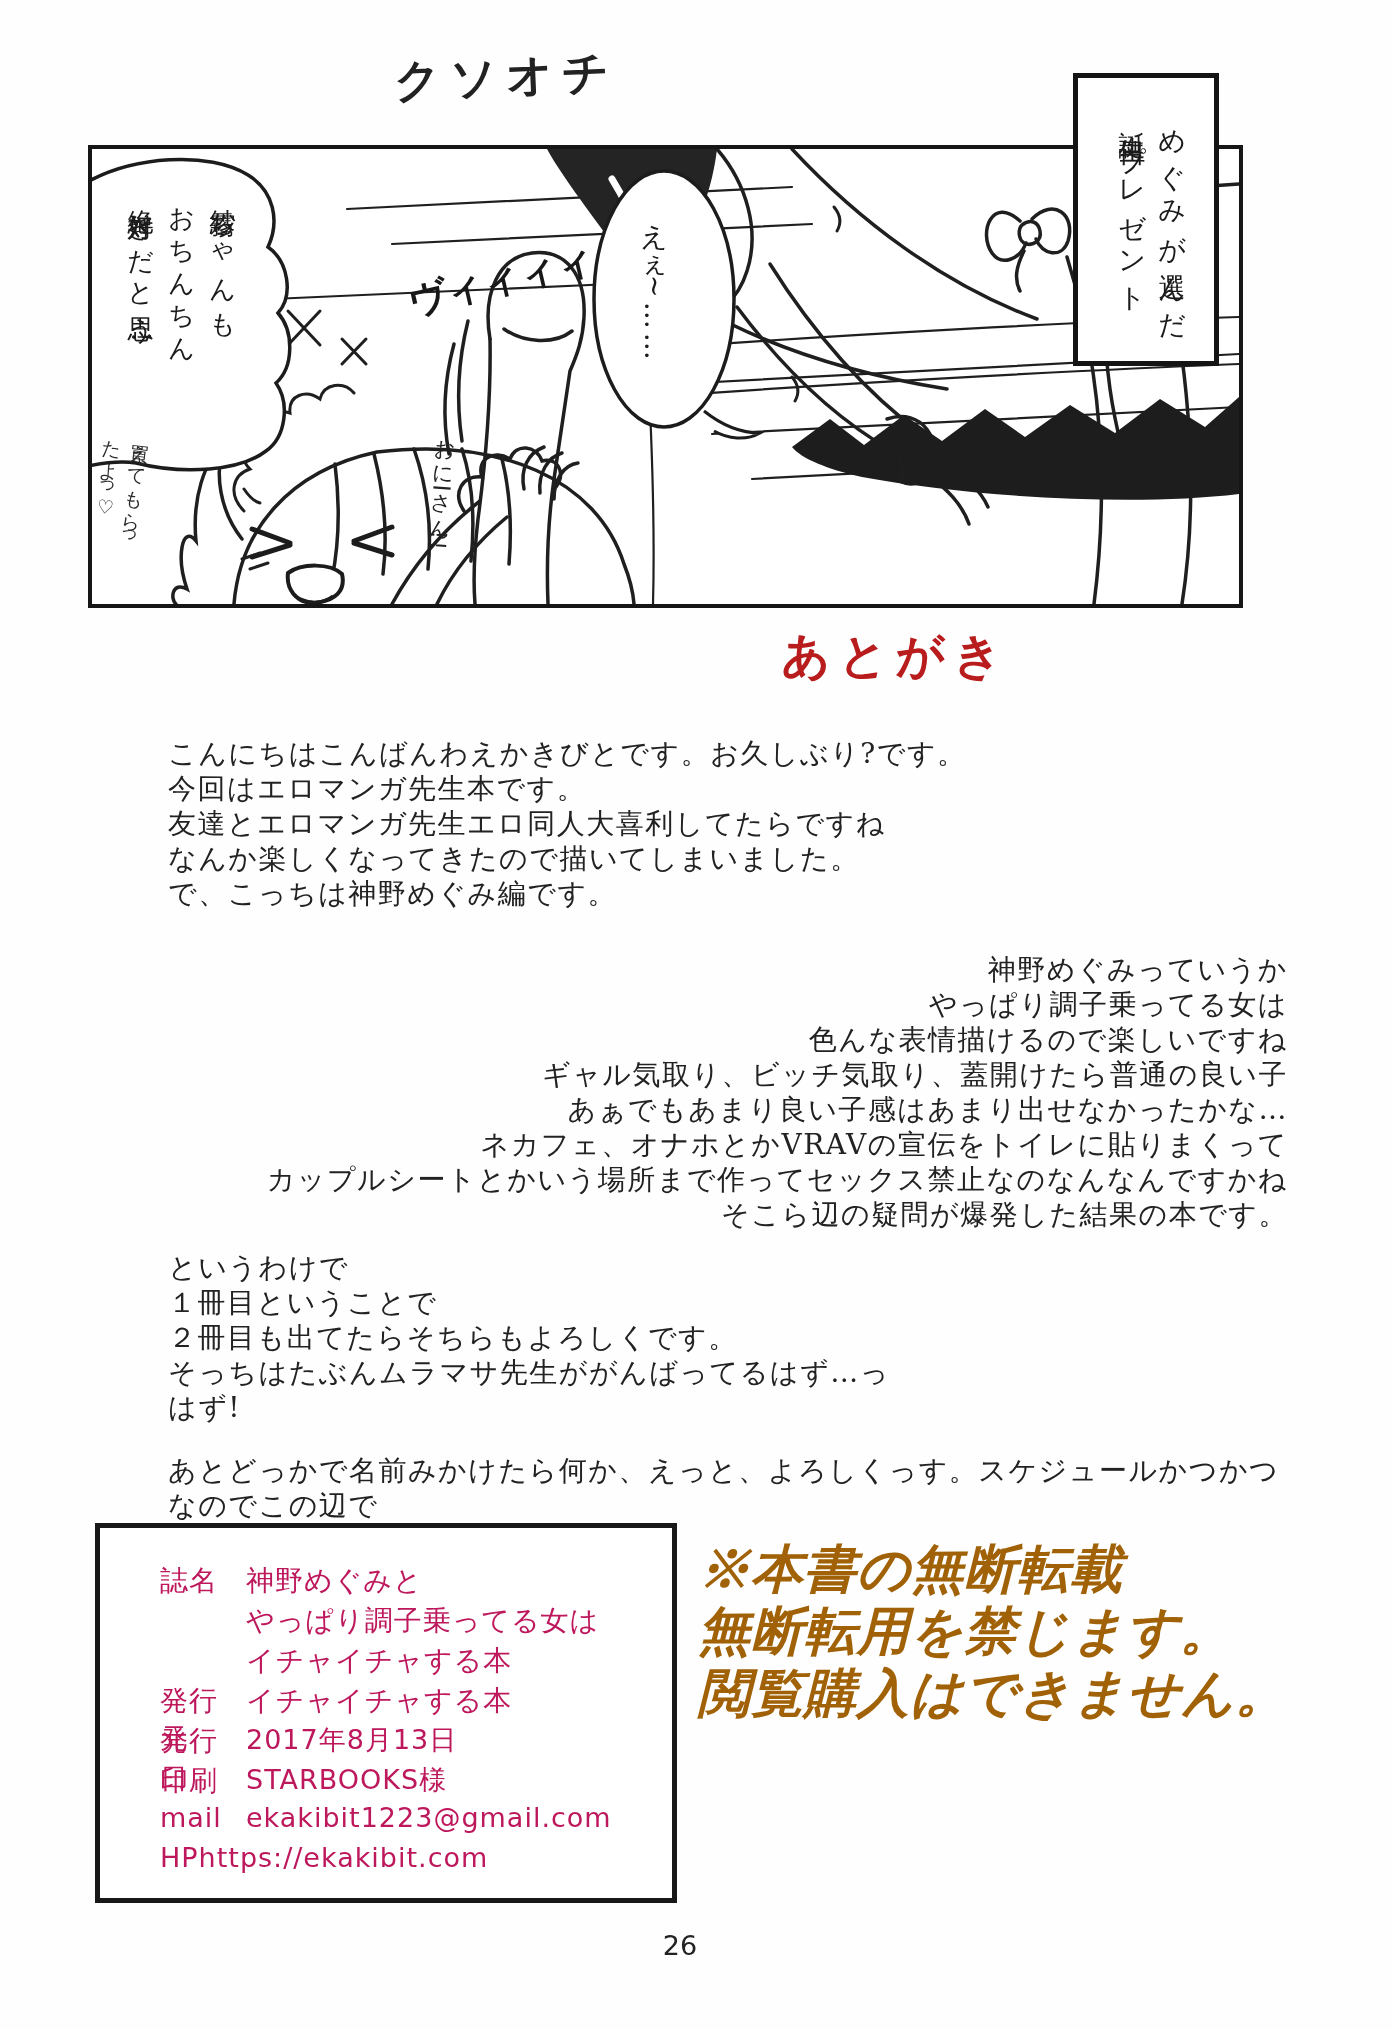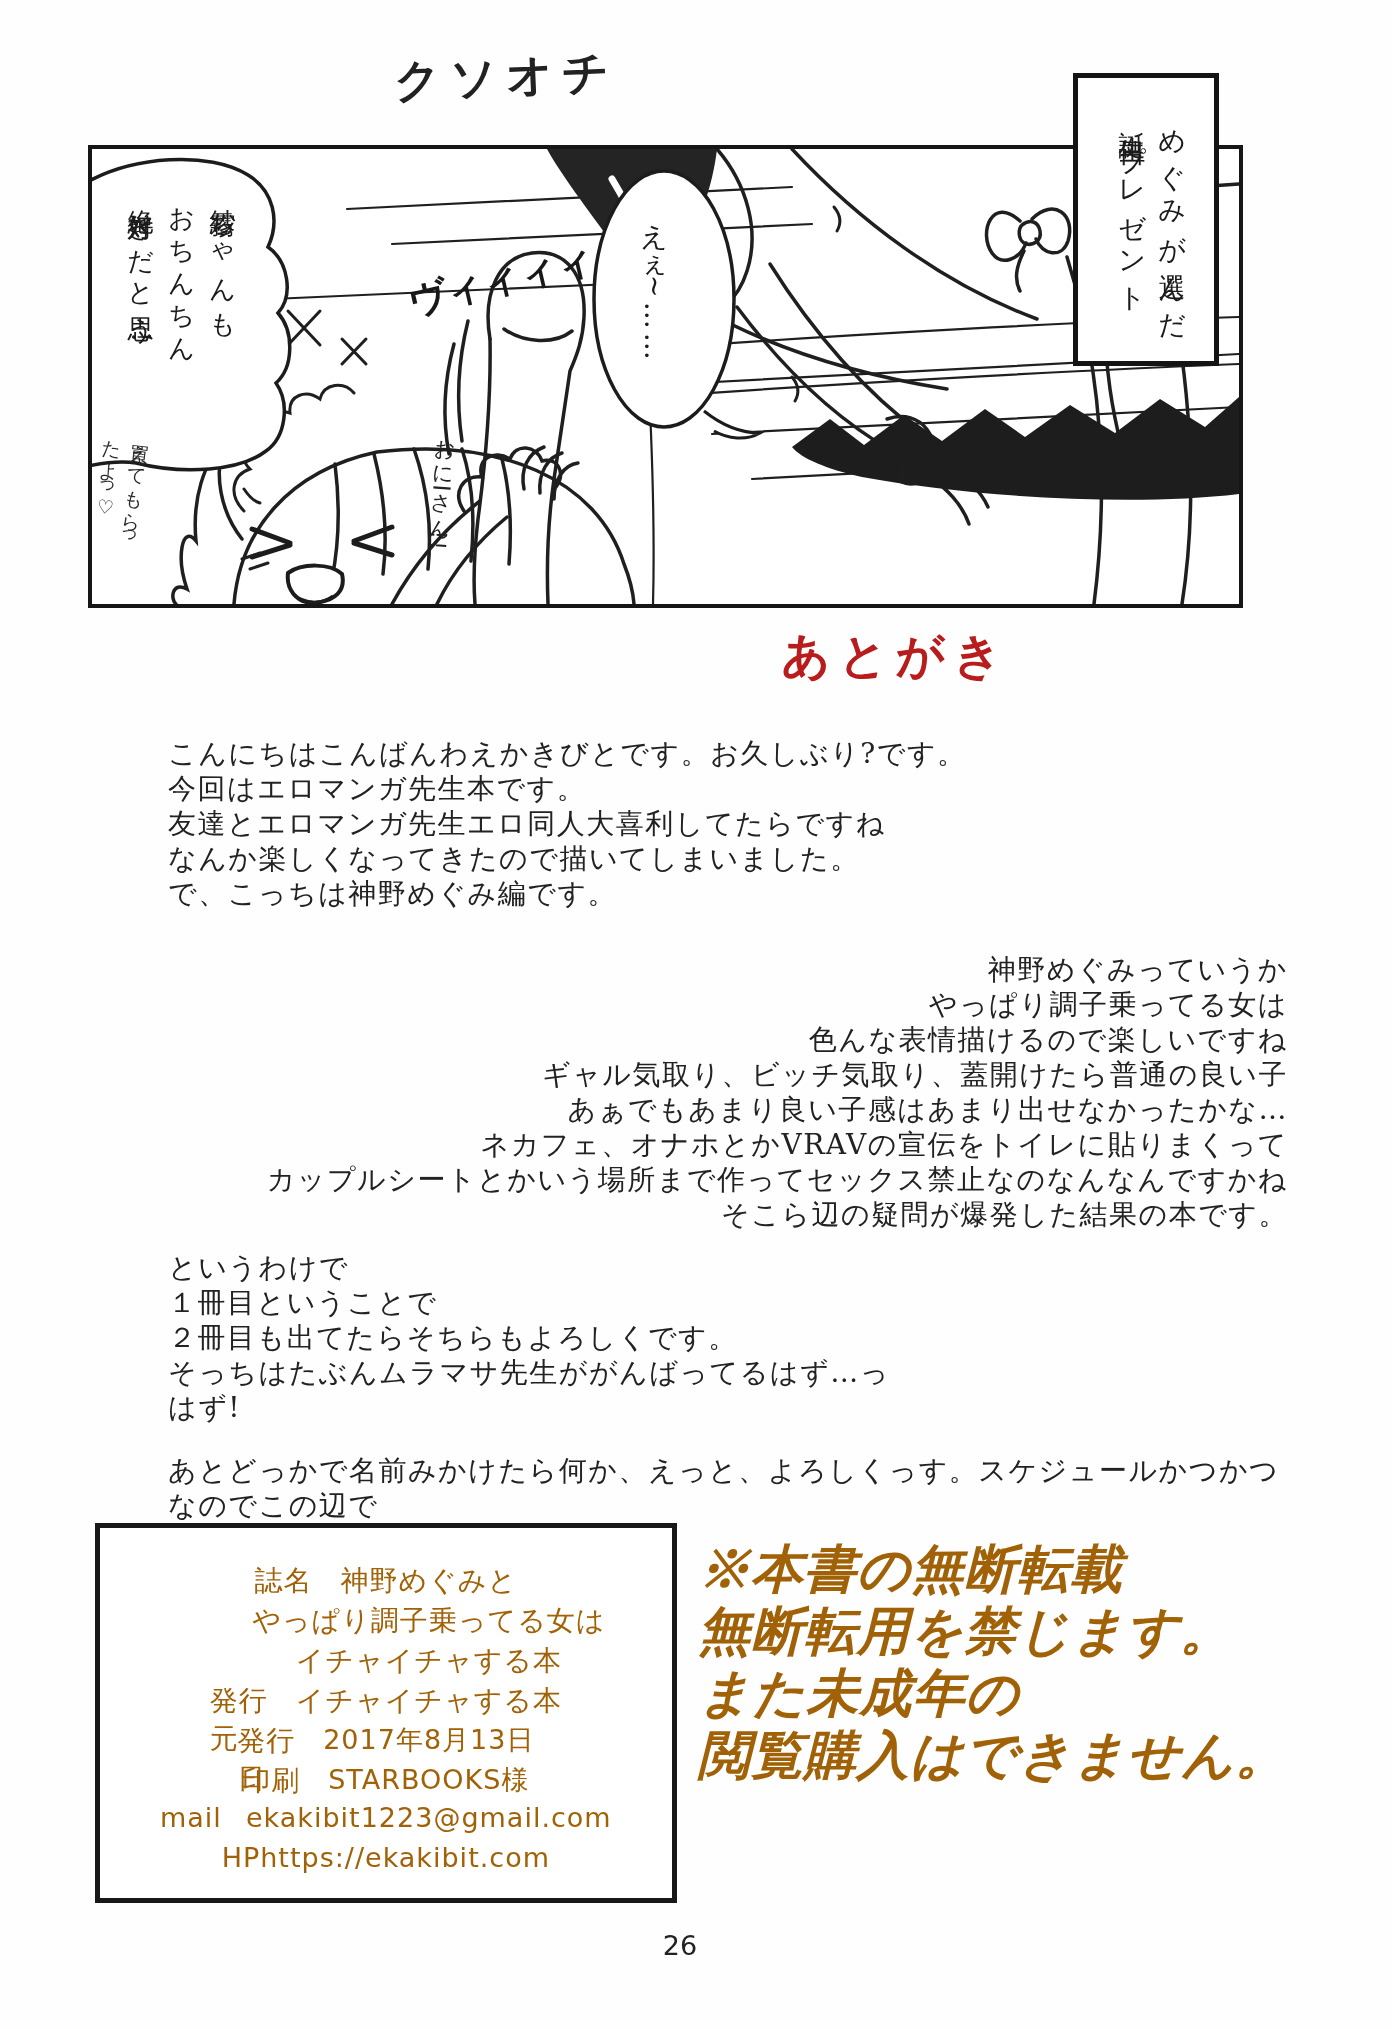--- a/index.html
+++ b/index.html
@@ -39,21 +39,21 @@
          letter-spacing:8px;color:#b91c1c;}
   .bodytext{left:168px;top:736px;width:1120px;font-size:28px;line-height:35px;letter-spacing:1.5px;color:#222;}
   .bodytext p{margin:0;white-space:pre-line;}
   .bodytext p.p1{margin-bottom:41px;}
   .bodytext p.p2{margin-bottom:18px;text-align:right;}
   .bodytext p.p3{margin-bottom:28px;}
 
   
   .colophon{left:95px;top:1523px;width:572px;height:370px;border:5px solid #181818;background:#fff;}
   .c-rows{position:absolute;left:60px;top:34px;}
-  .c-row{display:flex;height:40px;align-items:flex-start;font-size:28px;letter-spacing:1px;color:#a16207;justify-content:center;}
+  .c-row{display:flex;height:40px;align-items:flex-start;font-size:28px;letter-spacing:1px;color:#be185d;}
   .c-label{display:inline-block;width:86px;flex:none;}
   .c-row.free .c-label{width:auto;}
   .lat{font-family:"DejaVu Sans","Liberation Sans",sans-serif;font-size:27px;}
 
   
   .notice{left:698px;top:1538px;font-size:52px;line-height:62px;font-weight:700;letter-spacing:1px;color:#a16207;font-style:italic;}
   .notice div{white-space:nowrap;}
 
   .pagenum{left:630px;top:1930px;width:100px;text-align:center;font-size:27px;color:#222;
            font-family:"DejaVu Sans","Liberation Sans",sans-serif;}
@@ -244,19 +244,18 @@
       <div class="c-row lat free">
         <span class="c-label">HP</span>
         <span>https://ekakibit.com</span>
       </div>
     </div>
   </div>
 
   <div class="abs notice">
     <div>※本書の無断転載</div>
     <div>無断転用を禁じます。</div>
-    <div>また未成年の</div>
     <div>閲覧購入はできません。</div>
   </div>
 
   <div class="abs pagenum">26</div>
 
 </div>
 
 </body></html>

